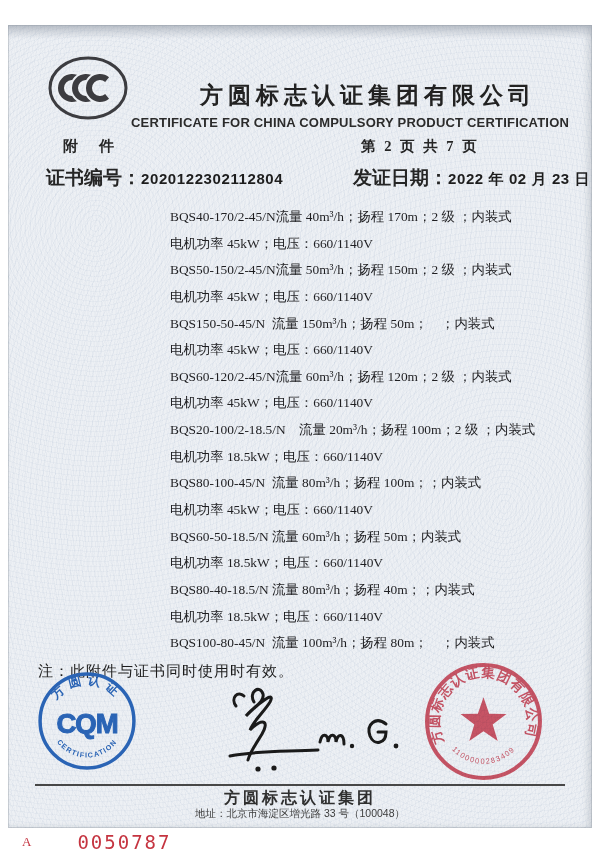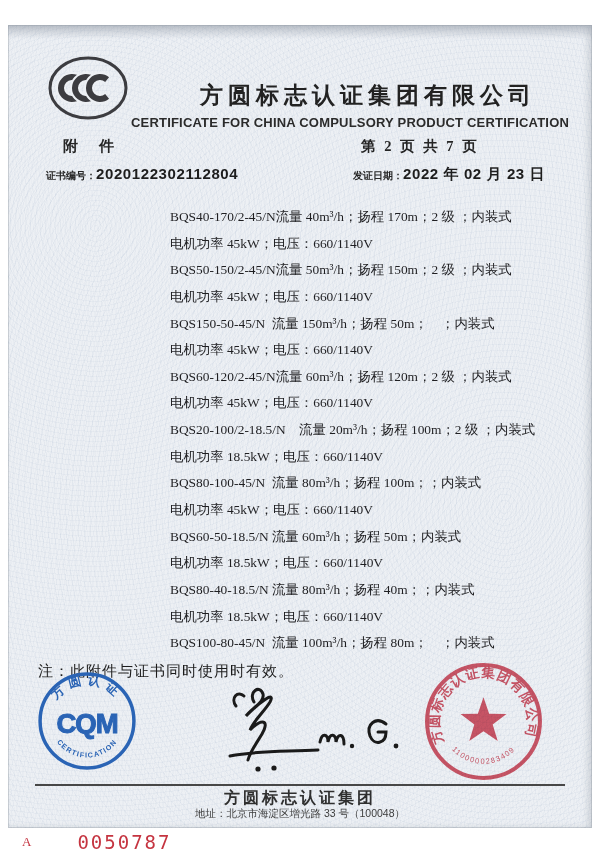--- a/index.html
+++ b/index.html
@@ -17,21 +17,21 @@
     background:linear-gradient(180deg, rgba(148,156,168,.55), rgba(148,156,168,0));}
   .abs{position:absolute;}
   .title{left:140px;top:55px;width:440px;text-align:center;font-size:23px;font-weight:bold;
     letter-spacing:5px;color:#222;}
   .subtitle{left:88px;top:90px;width:508px;text-align:center;font-size:13px;color:#2b2b2b;
     letter-spacing:.2px;font-weight:600;}
   .attach{left:55px;top:112px;font-size:15px;font-weight:bold;letter-spacing:3px;color:#252525;
     font-family:"Liberation Serif","DejaVu Serif",serif;}
   .pageinfo{left:353px;top:112px;font-size:14.5px;font-weight:bold;letter-spacing:2.5px;color:#252525;
     font-family:"Liberation Serif","DejaVu Serif",serif;}
-  .row-label{font-size:10px;color:#252525;font-weight:bold;
+  .row-label{font-size:19px;color:#252525;font-weight:bold;
     font-family:"Liberation Serif","DejaVu Serif",serif;}
   .row-value{font-size:15px;color:#1d1d1d;font-weight:bold;letter-spacing:.6px;
     font-family:"Liberation Sans","DejaVu Sans",sans-serif;}
   .certrow{left:38px;top:140px;}
   .issuerow{left:345px;top:140px;text-align:center;}
   .products{left:162px;top:179px;width:410px;}
   .product-line{height:26.65px;line-height:26.65px;font-size:13.4px;color:#1f1f22;
     white-space:pre;font-family:"Liberation Serif","DejaVu Serif",serif;}
   .note{left:30px;top:637px;font-size:15px;color:#1c1c1c;letter-spacing:1px;
     font-family:"Liberation Serif","DejaVu Serif",serif;}

